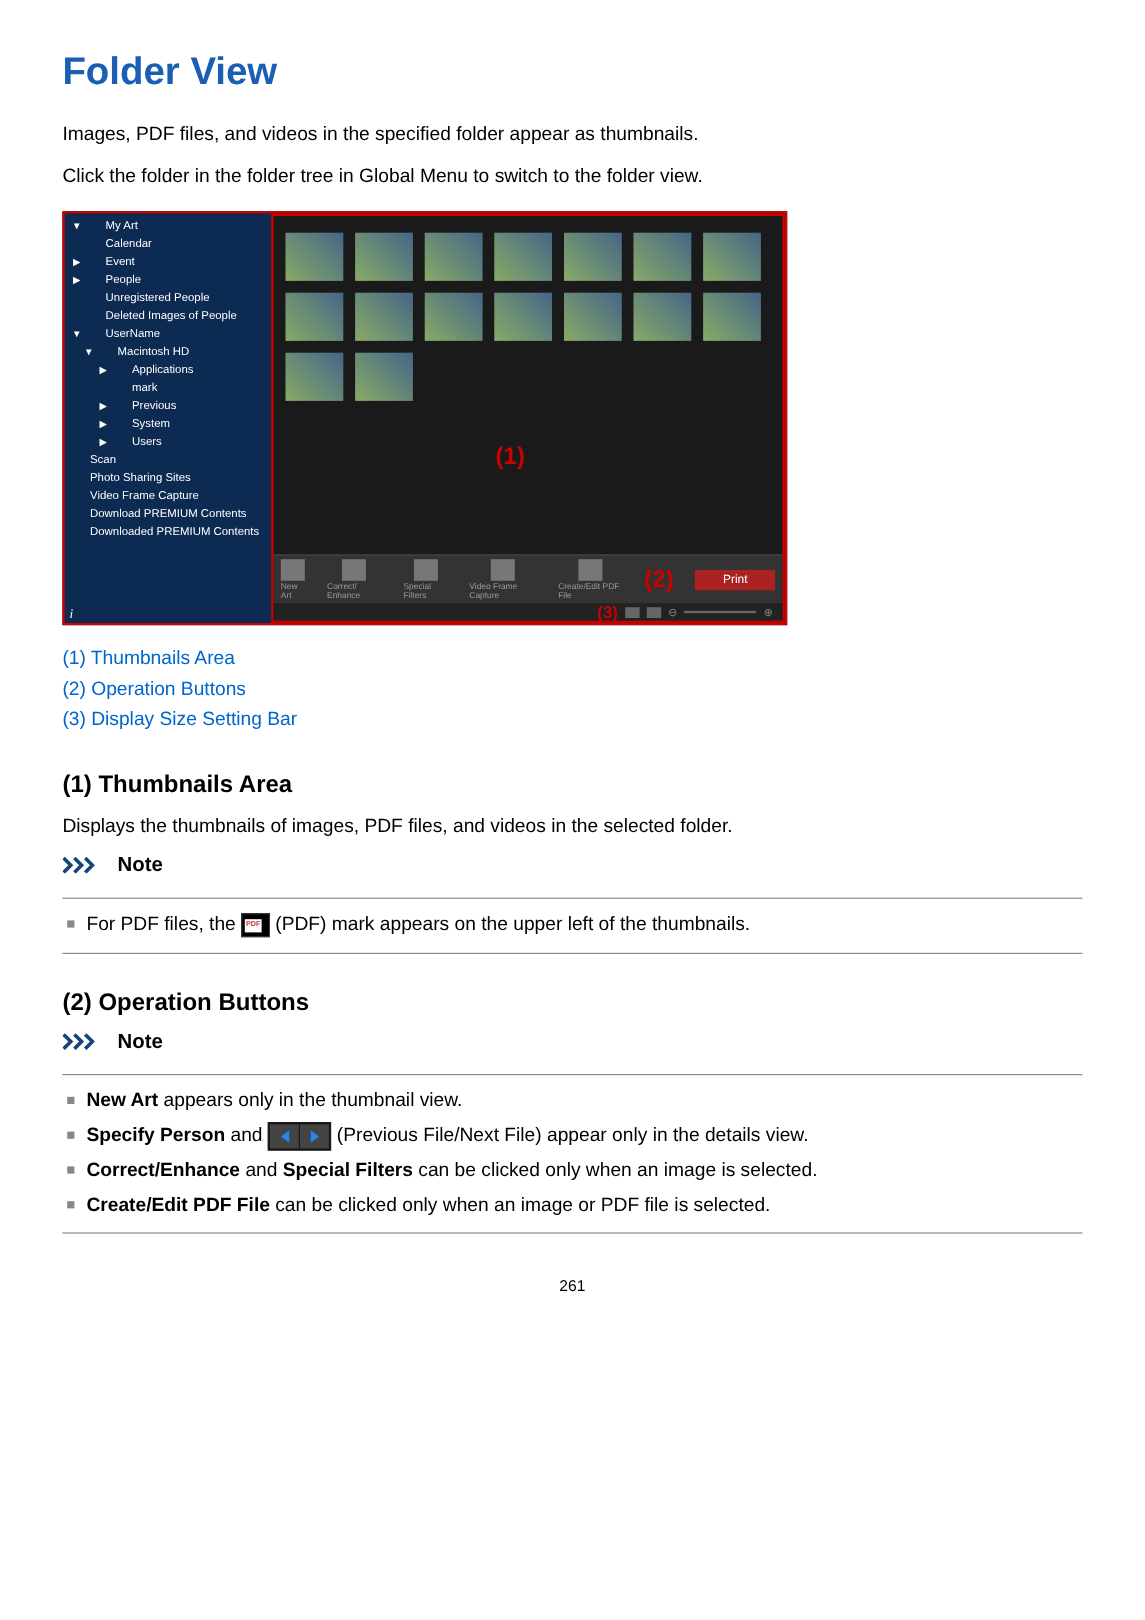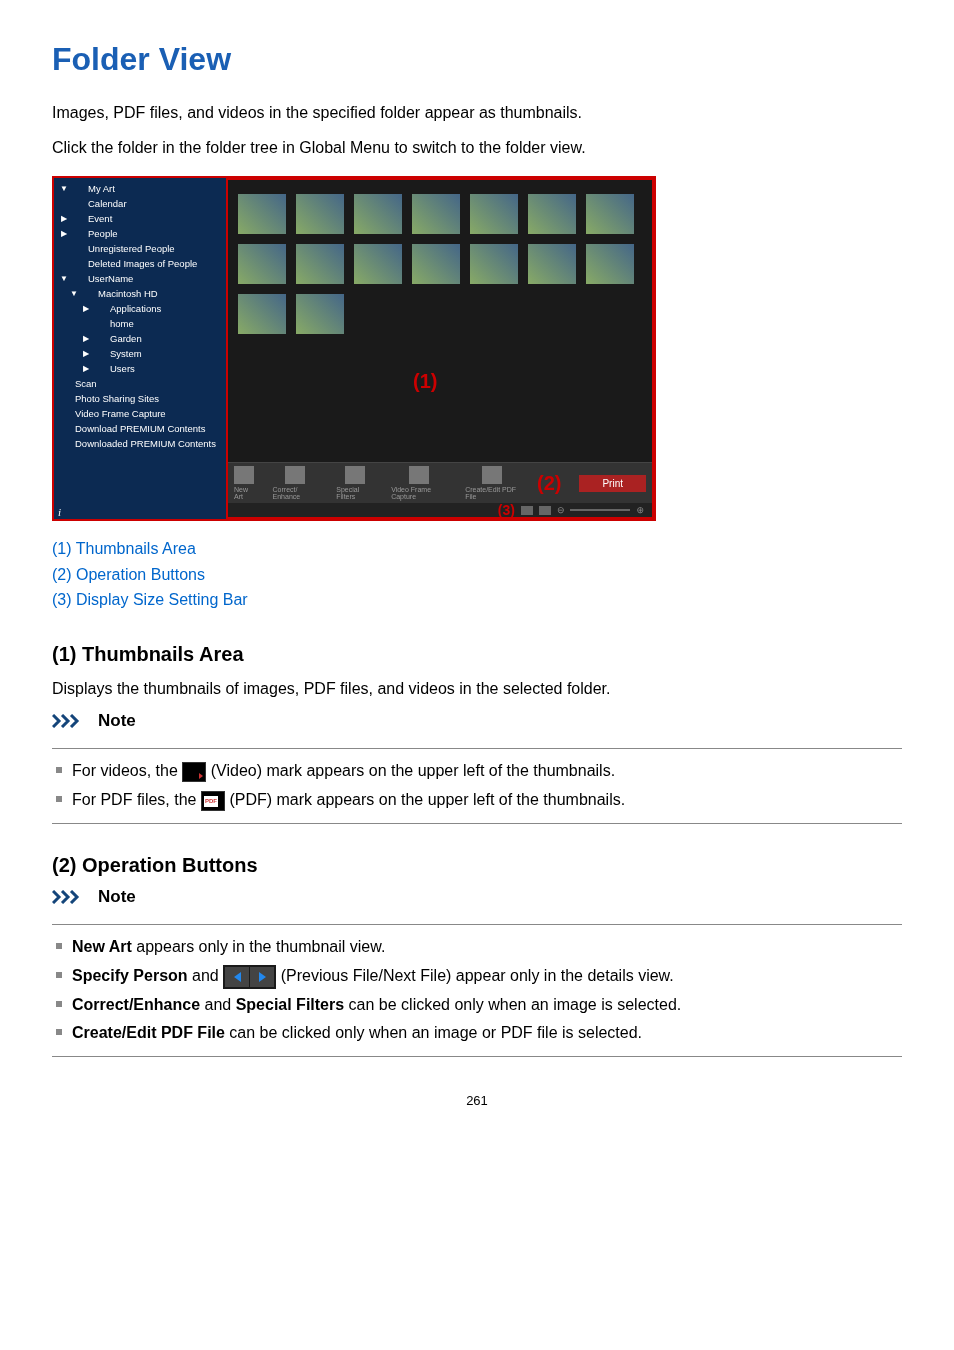--- a/index.html
+++ b/index.html
@@ -261,26 +261,26 @@
           <span>Macintosh HD</span>
         </div>
       <div class="side-row ind2">
           <span class="caret">▶</span>
           <span class="icn"></span>
           <span>Applications</span>
         </div>
       <div class="side-row ind2">
           <span class="caret"></span>
           <span class="icn"></span>
-          <span>home</span>
+          <span>mark</span>
         </div>
       <div class="side-row ind2">
           <span class="caret">▶</span>
           <span class="icn"></span>
-          <span>Garden</span>
+          <span>Previous</span>
         </div>
       <div class="side-row ind2">
           <span class="caret">▶</span>
           <span class="icn"></span>
           <span>System</span>
         </div>
       <div class="side-row ind2">
           <span class="caret">▶</span>
           <span class="icn"></span>
           <span>Users</span>
@@ -380,25 +380,20 @@
   <span class="chevs">
     <svg width="38" height="14">
         <path d="M1 1 L7 7 L1 13 M10 1 L16 7 L10 13 M19 1 L25 7 L19 13" stroke="#14457a" stroke-width="3" fill="none"></path>
       </svg>
   </span>
   <strong>Note</strong>
 </div>
 <div class="note-body">
   <ul class="bul">
     <li>
-      <span>For videos, the </span>
-      <span class="inline-icon vid"></span>
-      <span> (Video) mark appears on the upper left of the thumbnails.</span>
-    </li>
-    <li>
       <span>For PDF files, the </span>
       <span class="inline-icon pdf"></span>
       <span> (PDF) mark appears on the upper left of the thumbnails.</span>
     </li>
   </ul>
 </div>
 
 <h2 class="sec">(2) Operation Buttons</h2>
 
 <div class="note-head">

